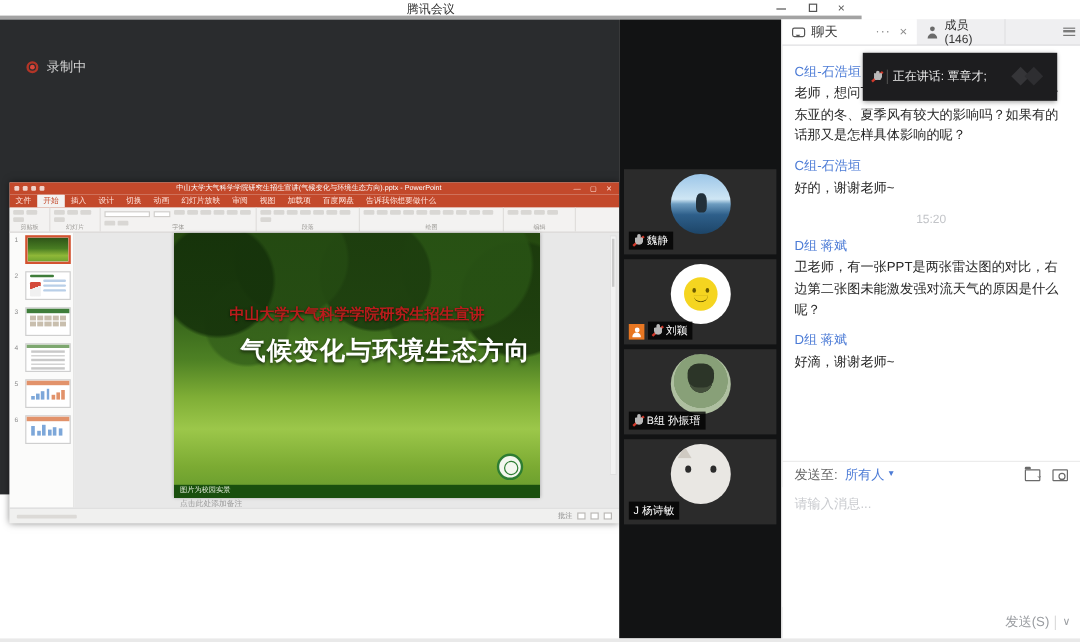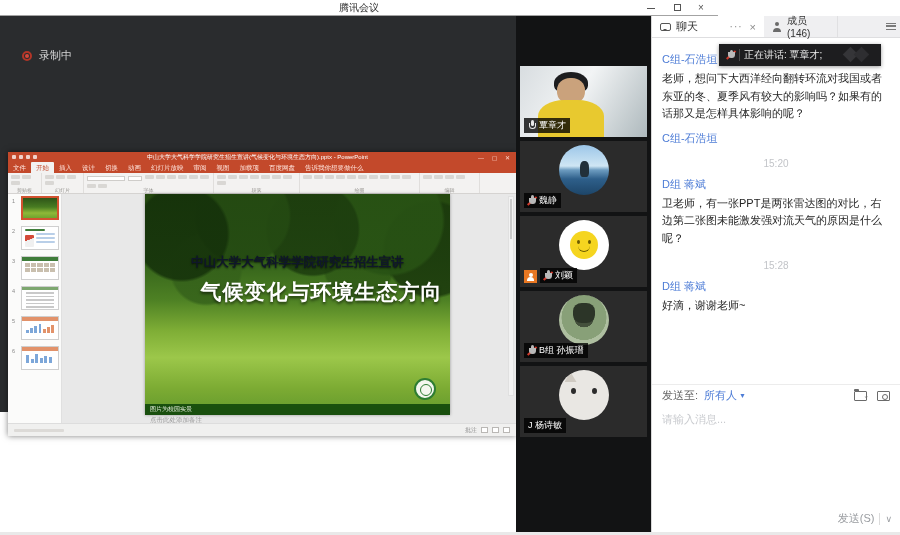--- a/index.html
+++ b/index.html
@@ -1,21 +1,21 @@
 <!DOCTYPE html>
 <html lang="zh"><head>
 <meta charset="utf-8">
 <style>
   * { margin:0; padding:0; box-sizing:border-box; }
   html,body { width:900px; height:535px; overflow:hidden;
     font-family:"Liberation Sans","DejaVu Sans",sans-serif; background:#fff; }
 
   
   #titlebar { position:absolute; left:0; top:0; width:718px; height:16px; background:#fff;
-    border-bottom:1px solid #a3a3a3; z-index:50; }
+    border-bottom:3px solid #a3a3a3; z-index:50; }
   #win-title { position:absolute; left:0; right:0; top:1px; text-align:center; font-size:10px; color:#333; }
   .winctl { position:absolute; top:2px; width:22px; height:12px; color:#555; font-size:10px;
     text-align:center; line-height:12px; cursor:default; }
   #ctl-min{ right:56px; } #ctl-max{ right:30px; } #ctl-close{ right:6px; }
   #ctl-max i{ display:inline-block; width:7px; height:7px; border:1px solid #555; }
   #ctl-min i{ display:inline-block; width:8px; height:1px; background:#555; margin-bottom:2px; }
   #bottom-edge { position:absolute; left:0; bottom:0; width:900px; height:3px; background:#e9e9e9; z-index:60; }
 
   
   #share-area { position:absolute; left:0; top:16px; width:516px; height:396px; background:#2a2c2e; }
@@ -87,21 +87,21 @@
   #slide-art { position:absolute; inset:0;
     background:
       radial-gradient(circle at 12% 18%, rgba(20,48,10,.85) 0 14%, transparent 15%),
       radial-gradient(circle at 32% 10%, rgba(36,74,18,.9) 0 16%, transparent 17%),
       radial-gradient(circle at 55% 16%, rgba(28,60,14,.85) 0 18%, transparent 19%),
       radial-gradient(circle at 80% 12%, rgba(40,82,20,.9) 0 17%, transparent 18%),
       radial-gradient(circle at 94% 25%, rgba(26,56,12,.85) 0 14%, transparent 15%),
       radial-gradient(circle at 20% 34%, rgba(52,96,26,.8) 0 12%, transparent 13%),
       radial-gradient(circle at 70% 32%, rgba(46,88,22,.8) 0 13%, transparent 14%),
       linear-gradient(180deg,#24470f 0%,#33611a 30%,#4e8124 48%,#7fae36 62%,#9cc74a 74%,#7cab33 88%,#63992c 100%); }
-  #slide-l1 { position:absolute; left:0; right:0; top:60px; text-align:center; color:#0f172a;
+  #slide-l1 { position:absolute; left:0; right:0; top:60px; text-align:center; color:#b91c1c;
     font-size:12.5px; font-weight:bold; text-shadow:0 1px 2px rgba(0,0,0,.65); }
   #slide-l2 { position:absolute; left:0; right:0; top:84px; text-align:center; color:#fff;
     font-size:21px; font-weight:bold; letter-spacing:1px; text-shadow:0 2px 3px rgba(0,0,0,.6);padding-left:48px; }
   #slide-cap { position:absolute; left:0; right:0; bottom:0; height:11px; background:rgba(18,73,12,.92);
     color:#e8f0e0; font-size:6px; line-height:11px; padding-left:5px; }
   #slide-logo { position:absolute; right:14px; bottom:15px; width:22px; height:22px; border-radius:50%;
     background:#f4f7ef; border:2px solid #2e7d32; }
   #slide-logo::after{ content:''; position:absolute; left:4px; top:4px; width:10px; height:10px;
     border:1px solid #2e7d32; border-radius:50%; }
   #notes-hint { position:absolute; left:88px; top:222px; font-size:6.5px; color:#9b9b9b; }
@@ -168,21 +168,21 @@
   .bubble-icon { width:11px; height:8px; border:1px solid #555; border-radius:2px; position:relative; flex:none; }
   .bubble-icon::after{ content:''; position:absolute; left:2px; bottom:-3px; width:0; height:0;
     border:2px solid transparent; border-top-color:#555; }
   .person-icon { width:10px; height:10px; position:relative; flex:none; }
   .person-icon::before{ content:''; position:absolute; left:3px; top:0; width:4px; height:4px; background:#6a6a6a; border-radius:50%; }
   .person-icon::after{ content:''; position:absolute; left:1px; bottom:0; width:8px; height:4px; background:#6a6a6a; border-radius:4px 4px 0 0; }
   #tab-menu { margin-left:auto; width:18px; display:flex; align-items:center; justify-content:center; }
   #tab-menu i { width:10px; height:7px; border-top:1.5px solid #7a7a7a; border-bottom:1.5px solid #7a7a7a; position:relative; }
   #tab-menu i::after{ content:''; position:absolute; left:0; top:1.2px; width:10px; height:1.5px; background:#7a7a7a; }
 
-  #toast { position:absolute; left:67px; top:28px; width:162px; height:22px; background:#1d1d1f;
+  #toast { position:absolute; left:67px; top:28px; width:162px; height:40px; background:#1d1d1f;
     display:flex; align-items:center; gap:4px; padding:0 8px; z-index:10; box-shadow:0 1px 4px rgba(0,0,0,.4); }
   #toast .sep { width:1px; height:12px; background:#4a4a4a; }
   #toast span { color:#ececec; font-size:10px; white-space:nowrap; }
   #toast .dm { margin-left:auto; position:relative; width:30px; height:16px; }
   #toast .dm i { position:absolute; width:11px; height:11px; background:#353538; transform:rotate(45deg); top:2px; }
   #toast .dm i:first-child{ left:2px; } #toast .dm i:last-child{ left:13px; background:#2e2e31; }
 
   #chat-msgs { position:absolute; left:0; top:22px; width:100%; height:346px; overflow:hidden; padding:6px 0 0; }
   .msg { margin:8px 10px 0; }
   .msg-sender { font-size:11px; color:#4d7cd6; margin-bottom:3px; }
@@ -408,31 +408,20 @@
         <div class="vbtn"></div>
         <div class="vbtn"></div>
         <div class="vbtn"></div>
       </div>
     </div>
   </div>
 
 </div>
 
 <div id="videos">
-    <div class="vtile speaking" style="top: 50px;">
-      <div class="scene">
-        <i class="hair"></i>
-        <i class="face"></i>
-        <i class="shirt"></i>
-      </div>
-      <div class="vname">
-        <div class="mic"></div>
-        <span>覃章才</span>
-      </div>
-    </div>
     <div class="vtile" style="top: 125px;">
       <div class="av sea"></div>
       <div class="vname">
         <div class="mic muted">
           <i></i>
         </div>
         <span>魏静</span>
       </div>
     </div>
     <div class="vtile" style="top: 200px;">
@@ -498,27 +487,27 @@
       </div>
   </div>
 
   <div id="chat-msgs">
       <div class="msg">
         <div class="msg-sender">C组-石浩垣</div>
         <div class="msg-text">老师，想问下大西洋经向翻转环流对我国或者东亚的冬、夏季风有较大的影响吗？如果有的话那又是怎样具体影响的呢？</div>
       </div>
       <div class="msg">
         <div class="msg-sender">C组-石浩垣</div>
+        <div class="msg-text">好的，谢谢老师~</div>
       </div>
       <div class="msg-time">15:20</div>
       <div class="msg">
         <div class="msg-sender">D组 蒋斌</div>
         <div class="msg-text">卫老师，有一张PPT是两张雷达图的对比，右边第二张图未能激发强对流天气的原因是什么呢？</div>
       </div>
-      <div class="msg-time">15:28</div>
       <div class="msg">
         <div class="msg-sender">D组 蒋斌</div>
         <div class="msg-text">好滴，谢谢老师~</div>
       </div>
     </div>
 
   <div id="send-row">
     <span id="send-to-label">发送至:</span>
     <span id="send-to-value">
       <span>所有人</span>

